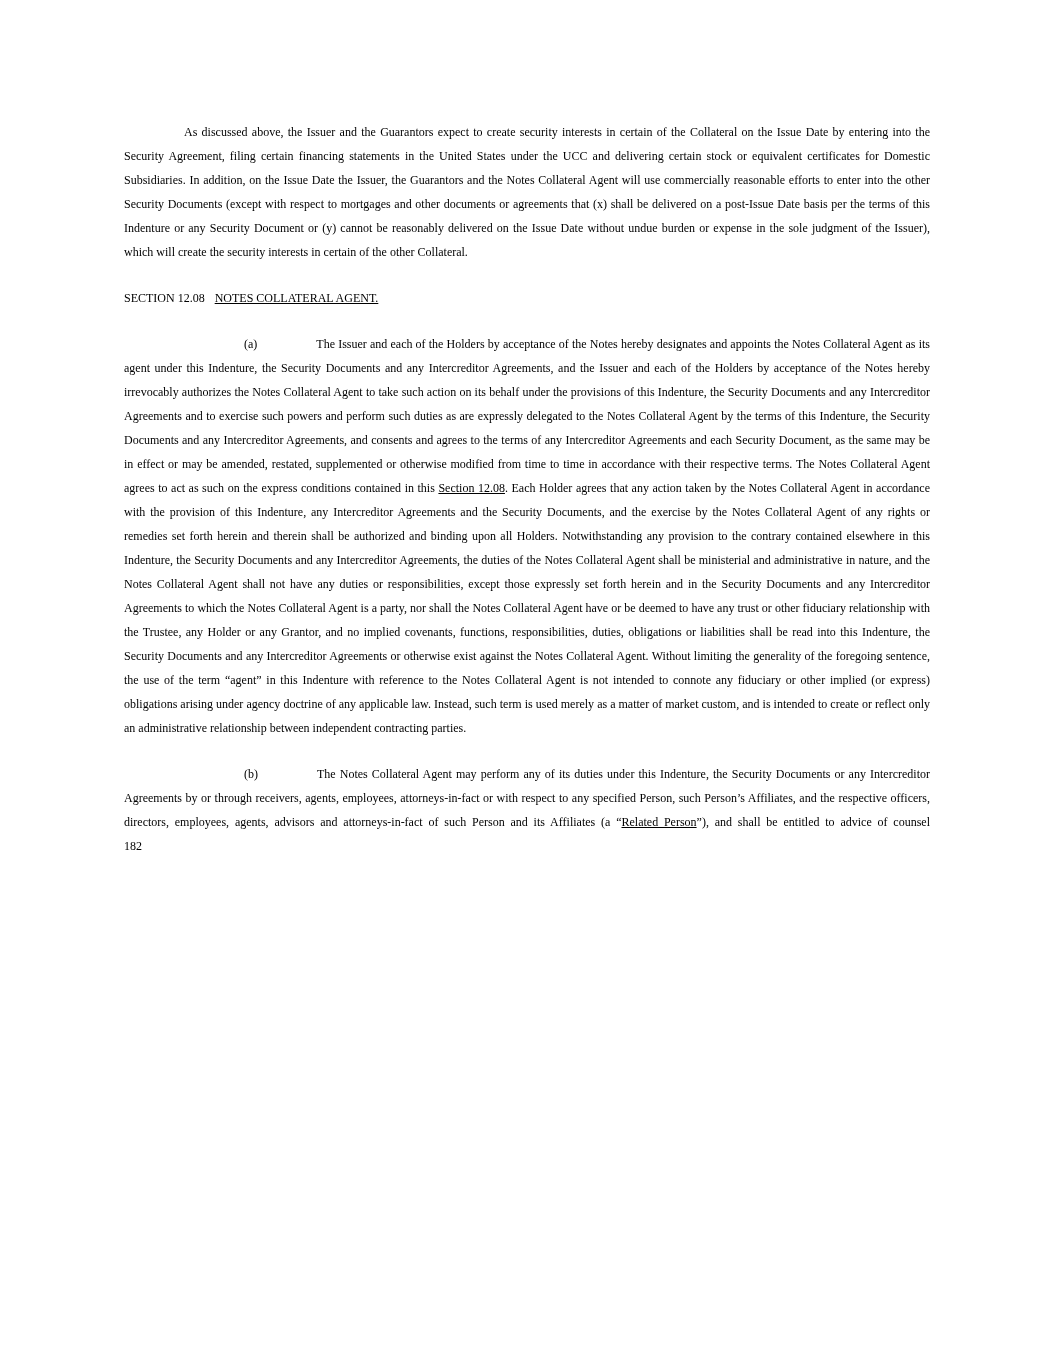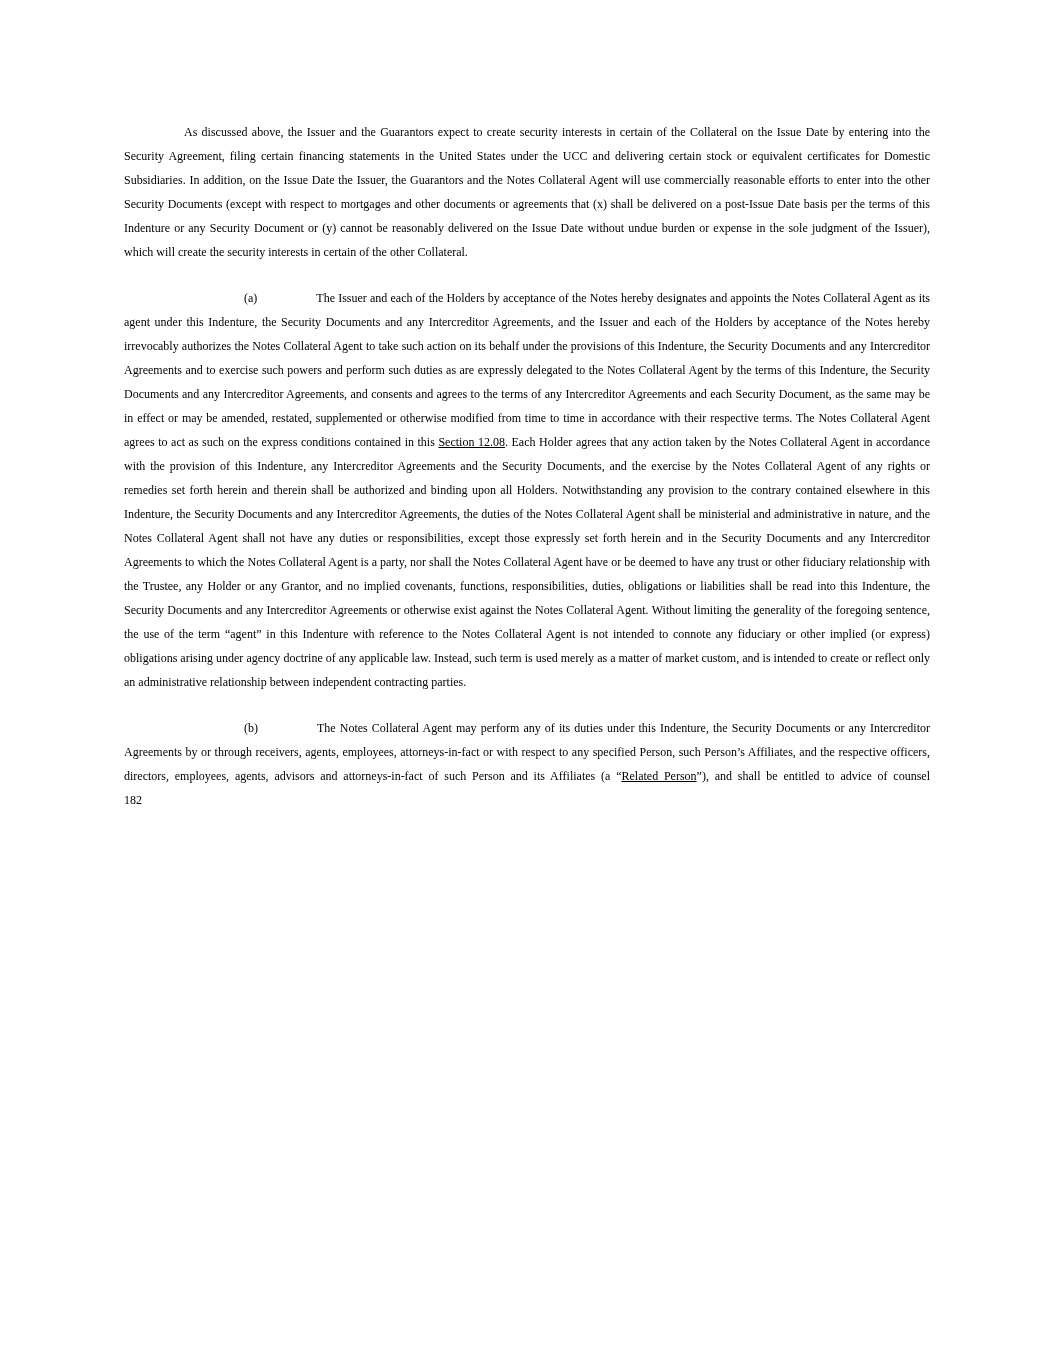--- a/index.html
+++ b/index.html
@@ -54,20 +54,21 @@
   }
 </style>
 </head>
 <body>
 
 <div class="sheet">
   <div class="text-col">
 
     <p class="para intro">As discussed above, the Issuer and the Guarantors expect to create security interests in certain of the Collateral on the Issue Date by entering into the Security Agreement, filing certain financing statements in the United States under the UCC and delivering certain stock or equivalent certificates for Domestic Subsidiaries. In addition, on the Issue Date the Issuer, the Guarantors and the Notes Collateral Agent will use commercially reasonable efforts to enter into the other Security Documents (except with respect to mortgages and other documents or agreements that (x) shall be delivered on a post-Issue Date basis per the terms of this Indenture or any Security Document or (y) cannot be reasonably delivered on the Issue Date without undue burden or expense in the sole judgment of the Issuer), which will create the security interests in certain of the other Collateral.</p>
 
+    <p class="para heading-line"><span>SECTION 12.08</span><span class="hgap"></span><span class="u">NOTES COLLATERAL AGENT.</span></p>
 
     <p class="para sub"><span>(a)</span><span class="tab"></span><span>The Issuer and each of the Holders by acceptance of the Notes hereby designates and appoints the Notes Collateral Agent as its agent under this Indenture, the Security Documents and any Intercreditor Agreements, and the Issuer and each of the Holders by acceptance of the Notes hereby irrevocably authorizes the Notes Collateral Agent to take such action on its behalf under the provisions of this Indenture, the Security Documents and any Intercreditor Agreements and to exercise such powers and perform such duties as are expressly delegated to the Notes Collateral Agent by the terms of this Indenture, the Security Documents and any Intercreditor Agreements, and consents and agrees to the terms of any Intercreditor Agreements and each Security Document, as the same may be in effect or may be amended, restated, supplemented or otherwise modified from time to time in accordance with their respective terms. The Notes Collateral Agent agrees to act as such on the express conditions contained in this </span><span class="u">Section 12.08</span><span>. Each Holder agrees that any action taken by the Notes Collateral Agent in accordance with the provision of this Indenture, any Intercreditor Agreements and the Security Documents, and the exercise by the Notes Collateral Agent of any rights or remedies set forth herein and therein shall be authorized and binding upon all Holders. Notwithstanding any provision to the contrary contained elsewhere in this Indenture, the Security Documents and any Intercreditor Agreements, the duties of the Notes Collateral Agent shall be ministerial and administrative in nature, and the Notes Collateral Agent shall not have any duties or responsibilities, except those expressly set forth herein and in the Security Documents and any Intercreditor Agreements to which the Notes Collateral Agent is a party, nor shall the Notes Collateral Agent have or be deemed to have any trust or other fiduciary relationship with the Trustee, any Holder or any Grantor, and no implied covenants, functions, responsibilities, duties, obligations or liabilities shall be read into this Indenture, the Security Documents and any Intercreditor Agreements or otherwise exist against the Notes Collateral Agent. Without limiting the generality of the foregoing sentence, the use of the term “agent” in this Indenture with reference to the Notes Collateral Agent is not intended to connote any fiduciary or other implied (or express) obligations arising under agency doctrine of any applicable law. Instead, such term is used merely as a matter of market custom, and is intended to create or reflect only an administrative relationship between independent contracting parties.</span></p>
 
     <p class="para sub mb0 last-justify"><span>(b)</span><span class="tab"></span><span>The Notes Collateral Agent may perform any of its duties under this Indenture, the Security Documents or any Intercreditor Agreements by or through receivers, agents, employees, attorneys-in-fact or with respect to any specified Person, such Person’s Affiliates, and the respective officers, directors, employees, agents, advisors and attorneys-in-fact of such Person and its Affiliates (a “</span><span class="u">Related Person</span><span>”), and shall be entitled to advice of counsel</span></p>
 
     <div class="pgnum">182</div>
 
   </div>
 </div>
 

